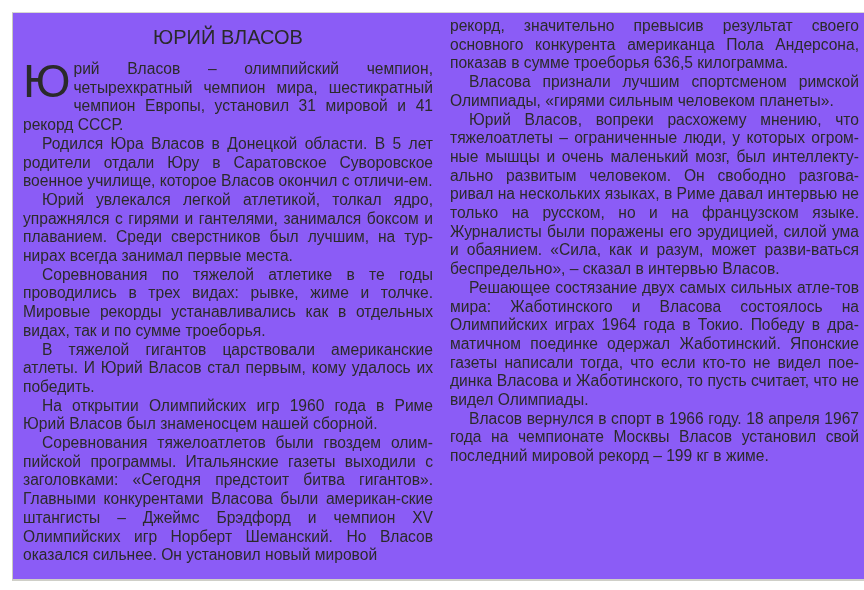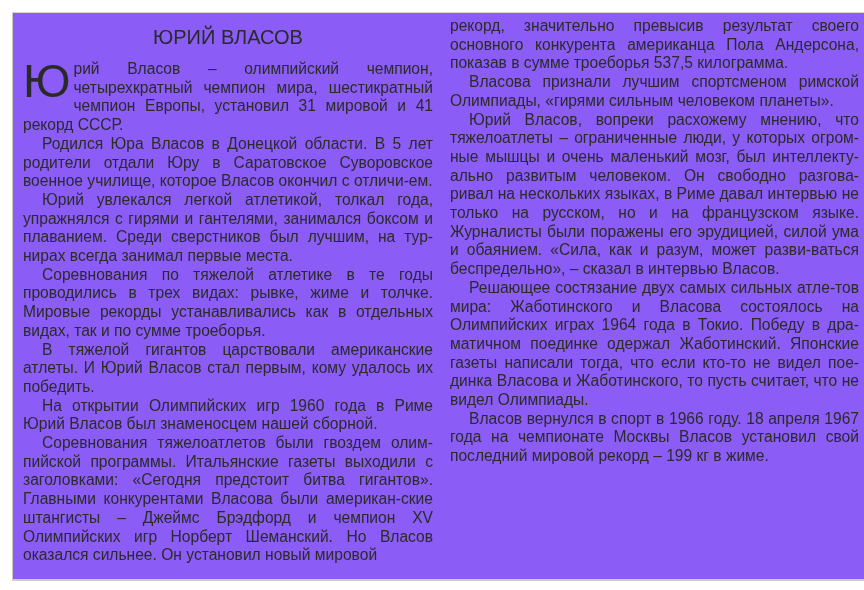--- a/index.html
+++ b/index.html
@@ -53,27 +53,27 @@
   }
 </style>
 </head>
 <body>
 
 <div class="page">
   <div class="col col-left">
     <div class="title">ЮРИЙ ВЛАСОВ</div>
     <p class="first"><span class="dropcap">Ю</span><span>рий Власов – олимпийский чемпион, четырехкратный чемпион мира, шестикратный чемпион Европы, установил 31 мировой и 41 рекорд СССР.</span></p>
     <p>Родился Юра Власов в Донецкой области. В 5 лет родители отдали Юру в Саратовское Суворовское военное училище, которое Власов окончил с отличи-ем.</p>
-    <p>Юрий увлекался легкой атлетикой, толкал года, упражнялся с гирями и гантелями, занимался боксом и плаванием. Среди сверстников был лучшим, на тур-нирах всегда занимал первые места.</p>
+    <p>Юрий увлекался легкой атлетикой, толкал ядро, упражнялся с гирями и гантелями, занимался боксом и плаванием. Среди сверстников был лучшим, на тур-нирах всегда занимал первые места.</p>
     <p>Соревнования по тяжелой атлетике в те годы проводились в трех видах: рывке, жиме и толчке. Мировые рекорды устанавливались как в отдельных видах, так и по сумме троеборья.</p>
     <p>В тяжелой гигантов царствовали американские атлеты. И Юрий Власов стал первым, кому удалось их победить.</p>
     <p>На открытии Олимпийских игр 1960 года в Риме Юрий Власов был знаменосцем нашей сборной.</p>
     <p>Соревнования тяжелоатлетов были гвоздем олим-пийской программы. Итальянские газеты выходили с заголовками: «Сегодня предстоит битва гигантов». Главными конкурентами Власова были американ-ские штангисты – Джеймс Брэдфорд и чемпион XV Олимпийских игр Норберт Шеманский. Но Власов оказался сильнее. Он установил новый мировой</p>
   </div>
 
   <div class="col col-right">
-    <p class="noindent">рекорд, значительно превысив результат своего основного конкурента американца Пола Андерсона, показав в сумме троеборья 537,5 килограмма.</p>
+    <p class="noindent">рекорд, значительно превысив результат своего основного конкурента американца Пола Андерсона, показав в сумме троеборья 636,5 килограмма.</p>
     <p>Власова признали лучшим спортсменом римской Олимпиады, «гирями сильным человеком планеты».</p>
     <p>Юрий Власов, вопреки расхожему мнению, что тяжелоатлеты – ограниченные люди, у которых огром-ные мышцы и очень маленький мозг, был интеллекту-ально развитым человеком. Он свободно разгова-ривал на нескольких языках, в Риме давал интервью не только на русском, но и на французском языке. Журналисты были поражены его эрудицией, силой ума и обаянием. «Сила, как и разум, может разви-ваться беспредельно», – сказал в интервью Власов.</p>
     <p>Решающее состязание двух самых сильных атле-тов мира: Жаботинского и Власова состоялось на Олимпийских играх 1964 года в Токио. Победу в дра-матичном поединке одержал Жаботинский. Японские газеты написали тогда, что если кто-то не видел пое-динка Власова и Жаботинского, то пусть считает, что не видел Олимпиады.</p>
     <p>Власов вернулся в спорт в 1966 году. 18 апреля 1967 года на чемпионате Москвы Власов установил свой последний мировой рекорд – 199 кг в жиме.</p>
   </div>
 </div>
 
 </body></html>

